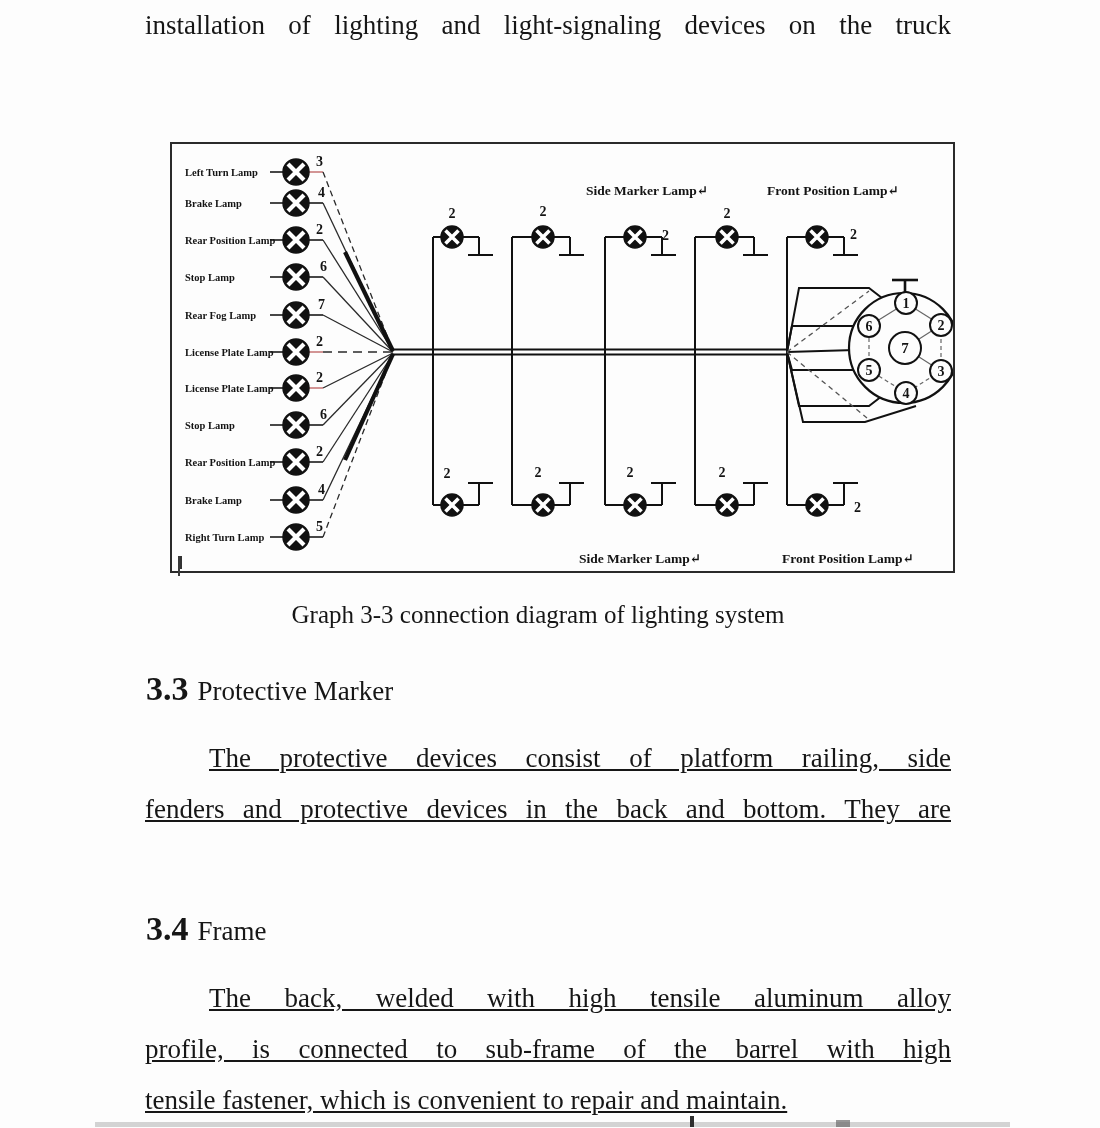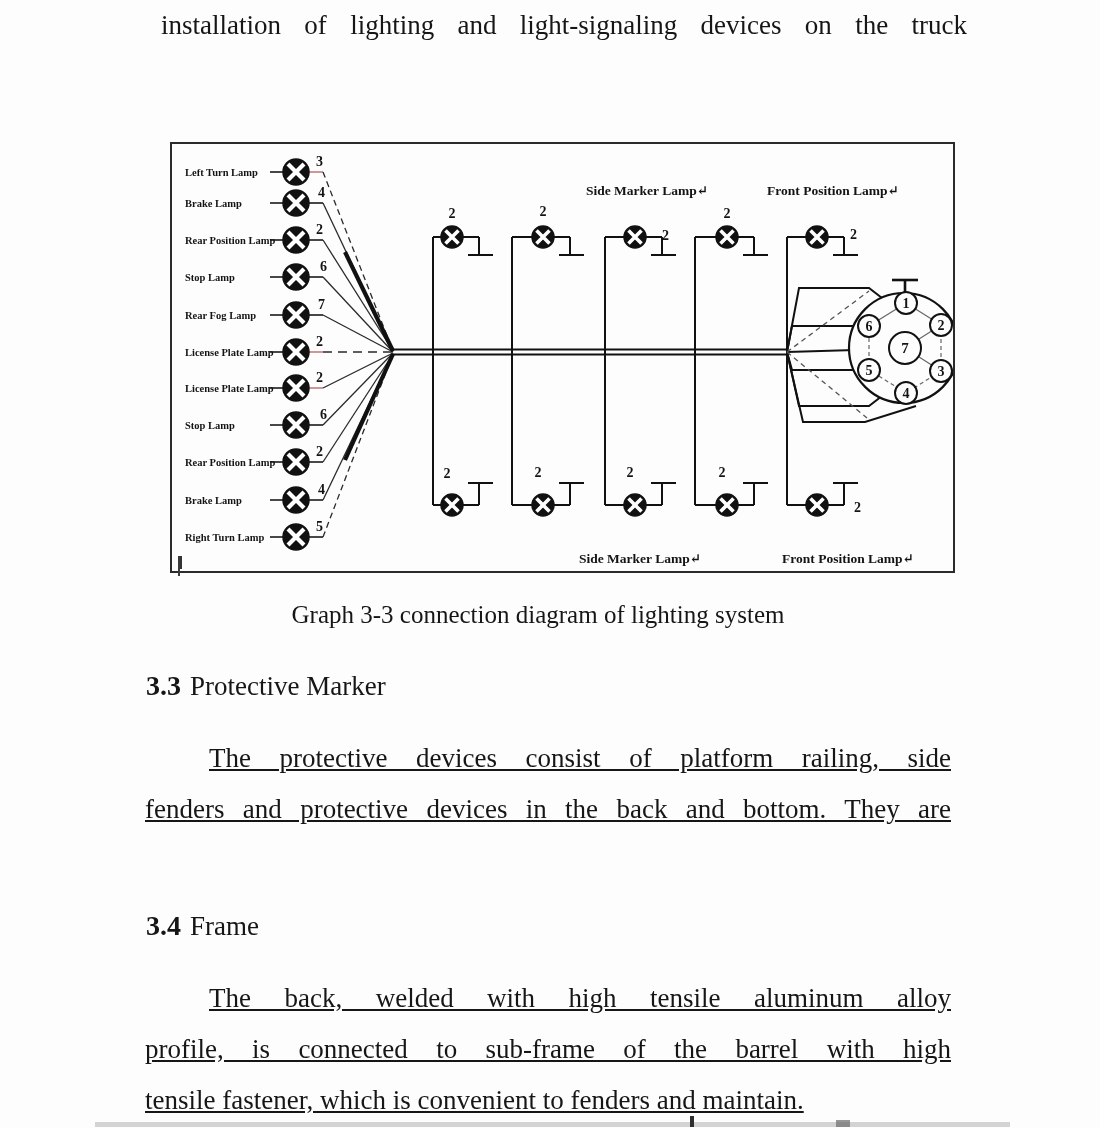--- a/index.html
+++ b/index.html
@@ -1,26 +1,26 @@
 <!DOCTYPE html>
 <html><head>
 <meta charset="utf-8">
 <style>
   html,body{margin:0;padding:0;background:#fdfdfd;}
   .page{position:relative;width:1100px;height:1128px;background:#fdfdfd;overflow:hidden;
         font-family:"Liberation Serif","DejaVu Serif",serif;color:#161616;}
-  .textblock{position:absolute;left:145px;width:806px;font-size:27px;line-height:50px;margin-left:16px;}
+  .textblock{position:absolute;left:145px;width:806px;font-size:27px;line-height:50px;}
   .jl{text-align:justify;height:50px;overflow:hidden;}
   .jl::after{content:"";display:inline-block;width:100%;}
   .para{position:absolute;left:145px;width:806px;font-size:27px;line-height:51px;text-decoration:underline;}
   .para .jl{height:51px;}
   .ind{text-indent:64px;}
   .caption{position:absolute;left:135px;top:601px;width:806px;text-align:center;font-size:25px;}
   .h2{position:absolute;left:146px;font-size:27px;white-space:nowrap;}
-  .h2 .num{font-size:28px;margin-right:9px;}
+  .h2 .num{font-size:34px;margin-right:9px;}
   .diagram{position:absolute;left:170px;top:142px;width:781px;height:427px;
            border:2px solid #2b2b2b;background:#fdfdfd;}
   .ltick{position:absolute;left:178px;top:556px;width:2px;height:20px;background:#3a3a3a;}
   .bstrip{position:absolute;left:95px;top:1122px;width:915px;height:5px;background:#9f9f9f;opacity:.45;}
   .btick1{position:absolute;left:690px;top:1116px;width:4px;height:11px;background:#2f2f2f;}
   .btick2{position:absolute;left:836px;top:1120px;width:14px;height:7px;background:#6b6b6b;opacity:.7;}
   svg text{font-family:"Liberation Serif","DejaVu Serif",serif;fill:#141414;}
   .lbl{font-size:10.5px;font-weight:600;}
   .mlbl{font-size:13.5px;font-weight:600;}
   .num{font-size:14px;font-weight:700;}
@@ -278,21 +278,21 @@
     <div class="jl ind">The protective devices consist of platform railing, side</div>
     <div class="jl">fenders and protective devices in the back and bottom. They are</div>
   </div>
 
   <div class="h2" style="top:910px;">
     <span class="num">3.4</span><span>Frame</span>
   </div>
   <div class="para" style="top:973px;">
     <div class="jl ind">The back, welded with high tensile aluminum alloy</div>
     <div class="jl">profile, is connected to sub-frame of the barrel with high</div>
-    <div>tensile fastener, which is convenient to fenders and maintain.</div>
+    <div>tensile fastener, which is convenient to repair and maintain.</div>
   </div>
 
   <div class="ltick"></div>
   <div class="bstrip"></div>
   <div class="btick1"></div>
   <div class="btick2"></div>
 
 </div>
 
 </body></html>

